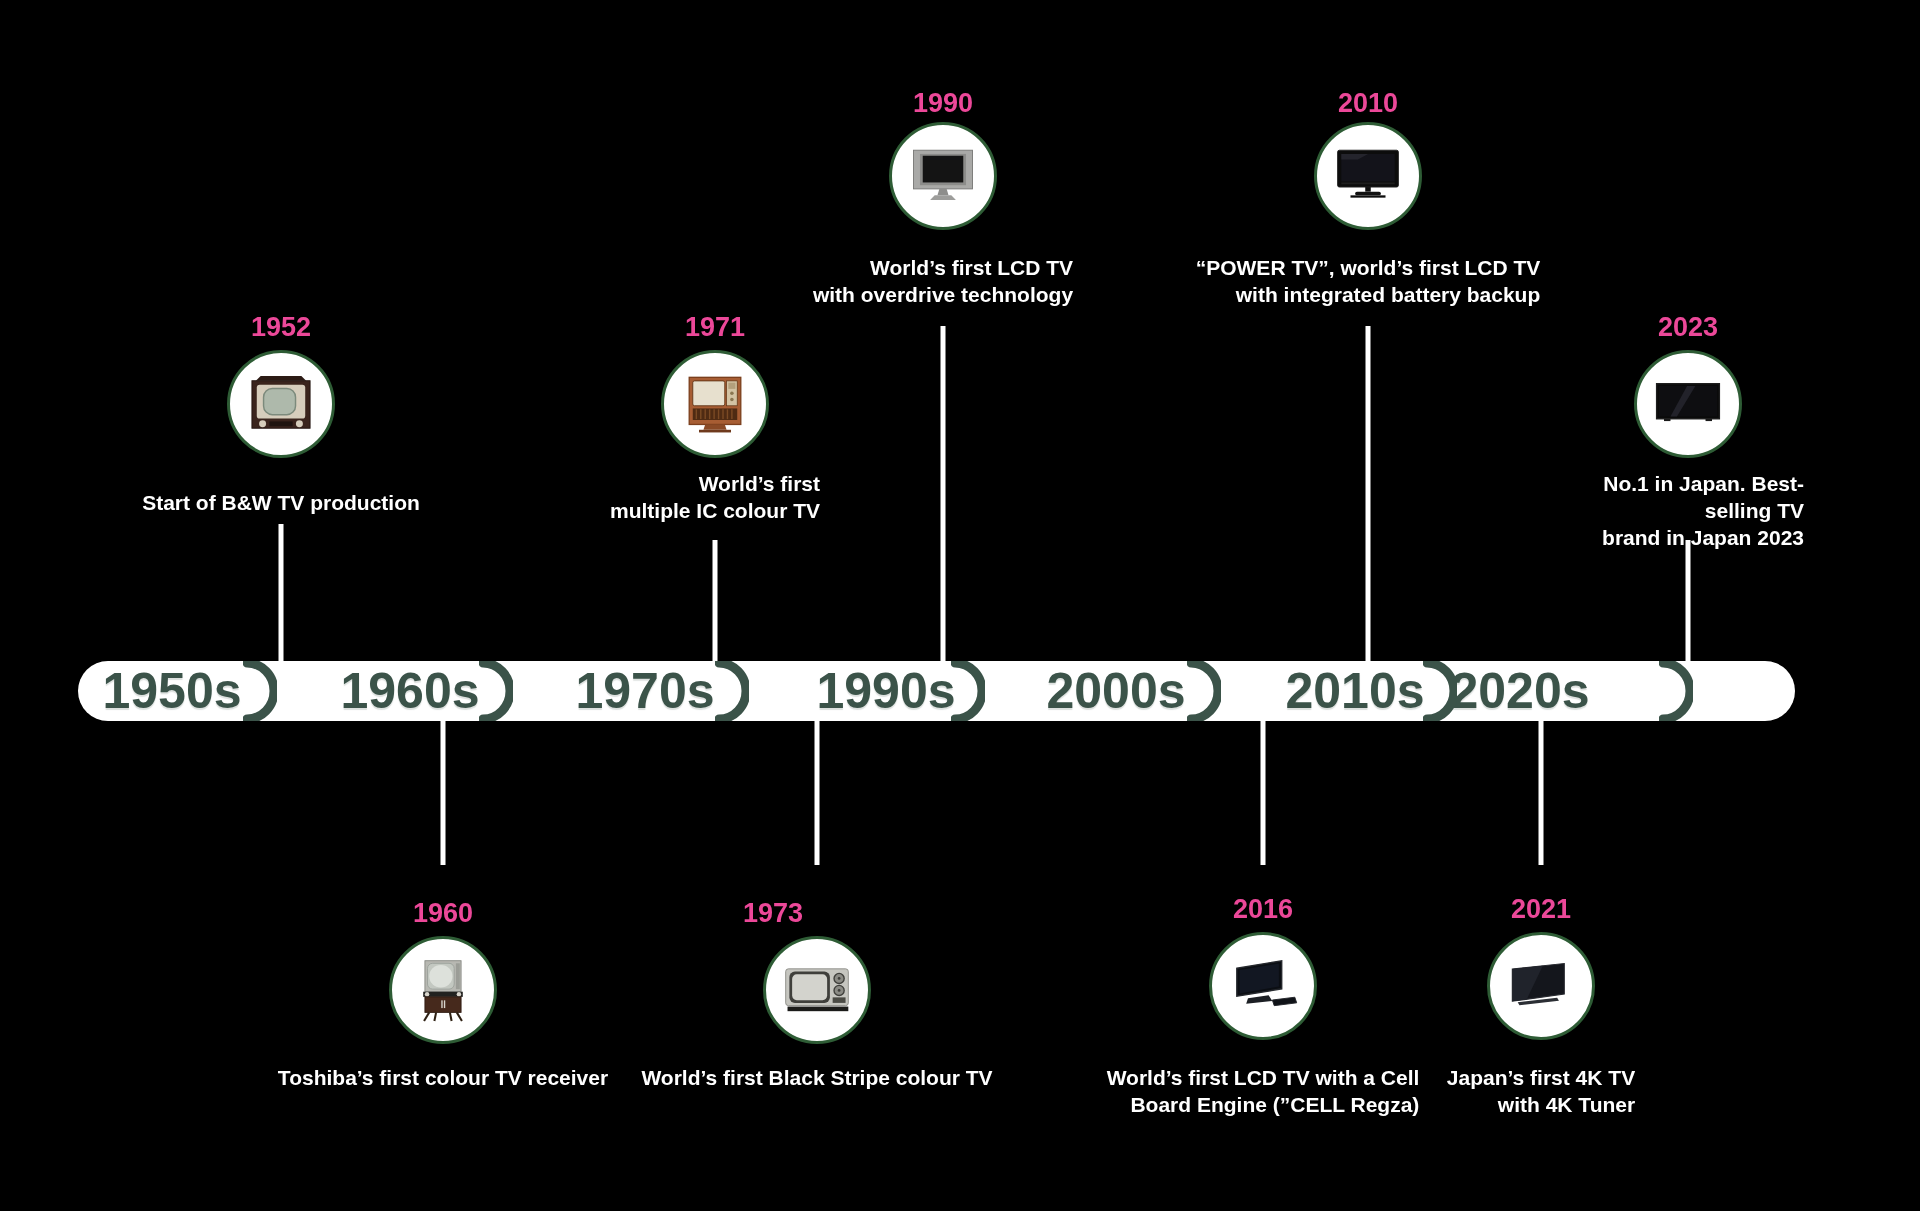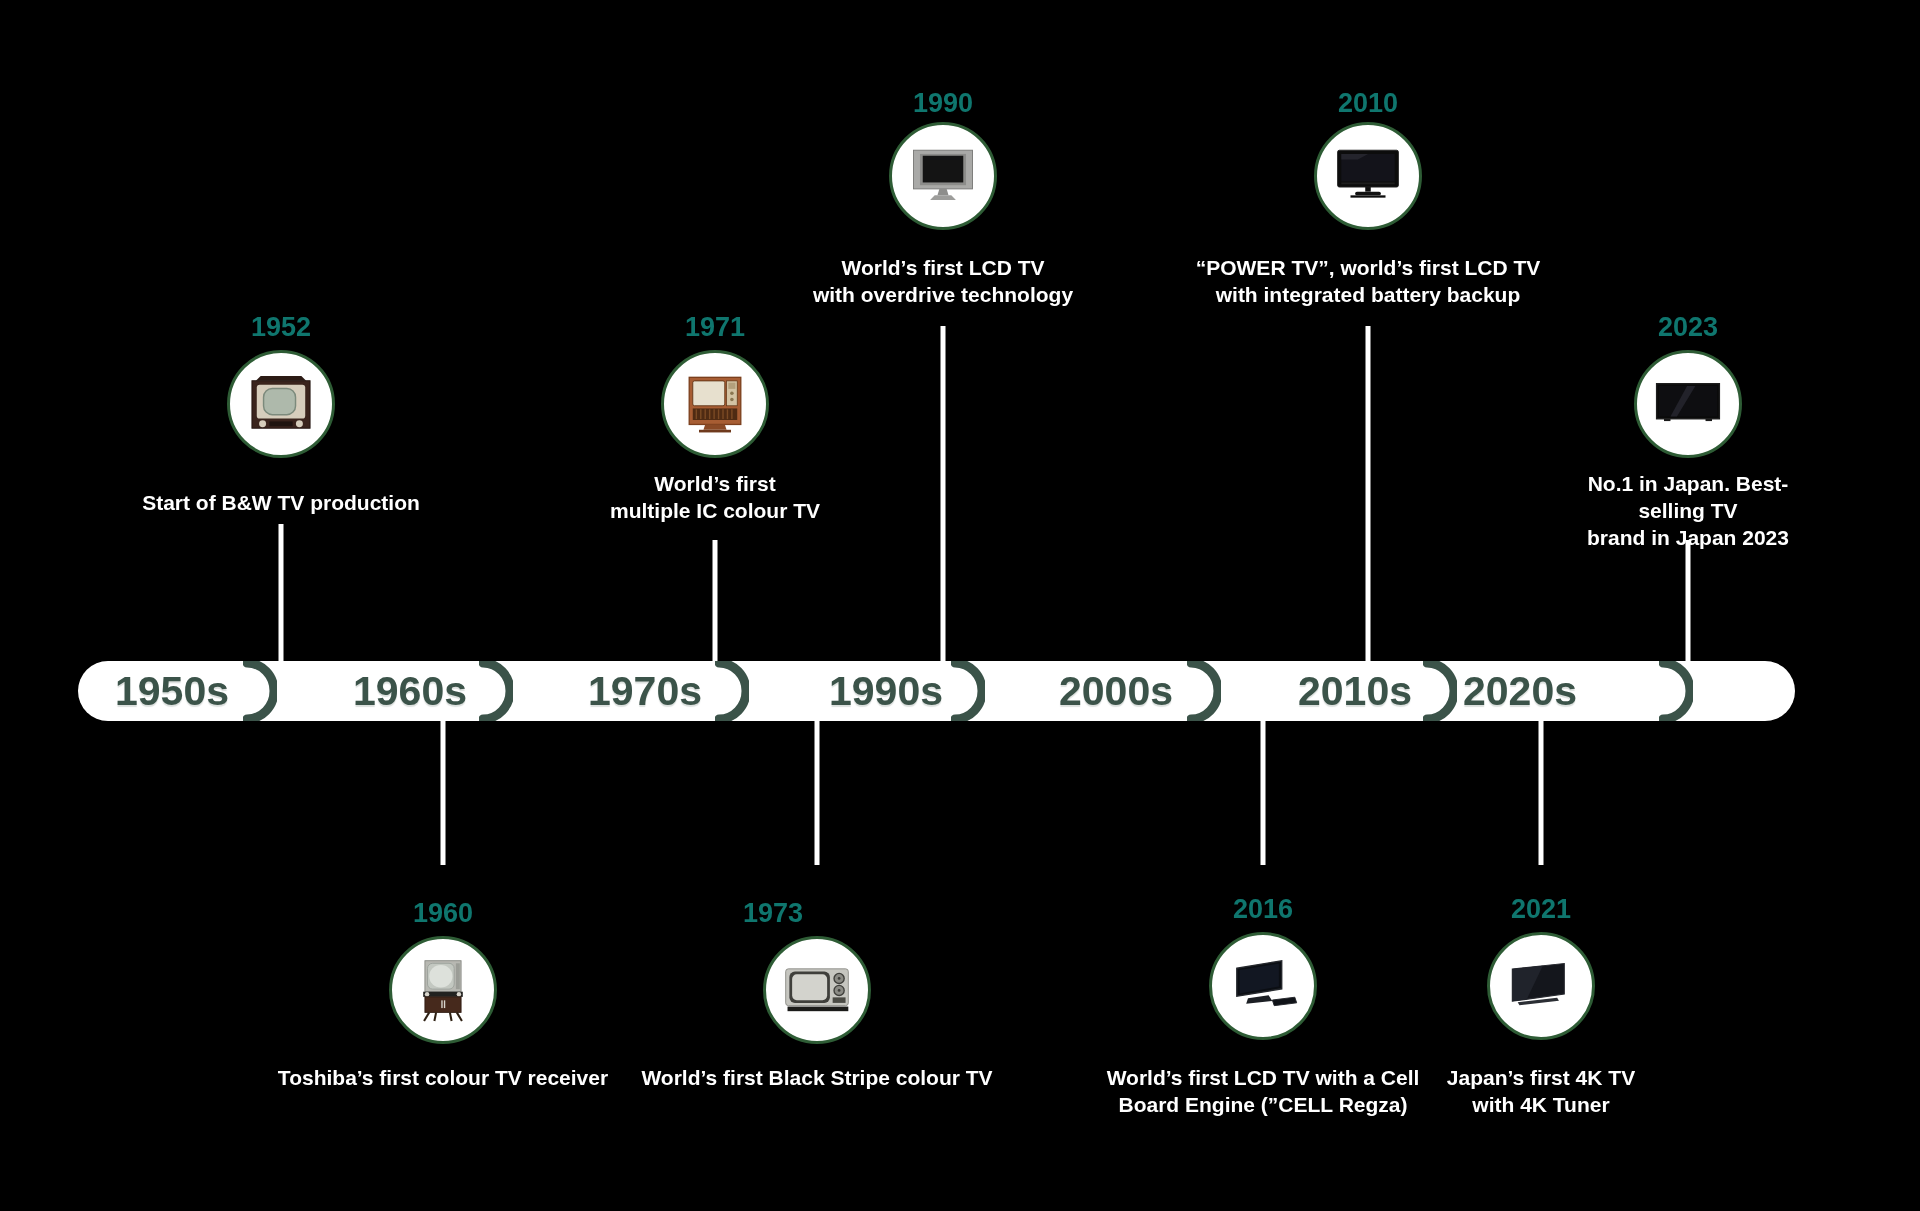--- a/index.html
+++ b/index.html
@@ -8,38 +8,38 @@
     font-family:"Liberation Sans", sans-serif;
   }
   
   .bar{
     position:absolute;left:78px;top:661px;width:1717px;height:60px;
     background:#fff;border-radius:30px;
   }
   .decade{
     position:absolute;top:661px;height:60px;line-height:60px;
     transform:translateX(-50%);
-    font-size:41px;font-weight:bold;color:#3b5349;white-space:nowrap;
+    font-size:50px;font-weight:bold;color:#3b5349;white-space:nowrap;
     text-shadow:0 2px 1px rgba(59,83,73,0.18);
   }
   .sep{position:absolute;top:661px;width:34px;height:60px;}
   
   .year{
     position:absolute;transform:translateX(-50%);
-    color:#0f766e;font-size:27px;font-weight:bold;white-space:nowrap;line-height:30px;
+    color:#ec4899;font-size:27px;font-weight:bold;white-space:nowrap;line-height:30px;
   }
   .circle{
     position:absolute;width:108px;height:108px;border-radius:50%;
     background:#fff;border:3px solid #2e5c35;box-sizing:border-box;
     display:flex;align-items:center;justify-content:center;
   }
   .caption{
     position:absolute;transform:translateX(-50%);
     color:#fff;font-size:21px;font-weight:bold;line-height:27px;
-    text-align:center;white-space:pre-line;
+    text-align:right;white-space:pre-line;
   }
   .connector{position:absolute;width:5px;background:#fff;transform:translateX(-50%);}
 </style>
 </head>
 <body>
 
 <div class="stage">
 
   <div class="bar"></div>
 

